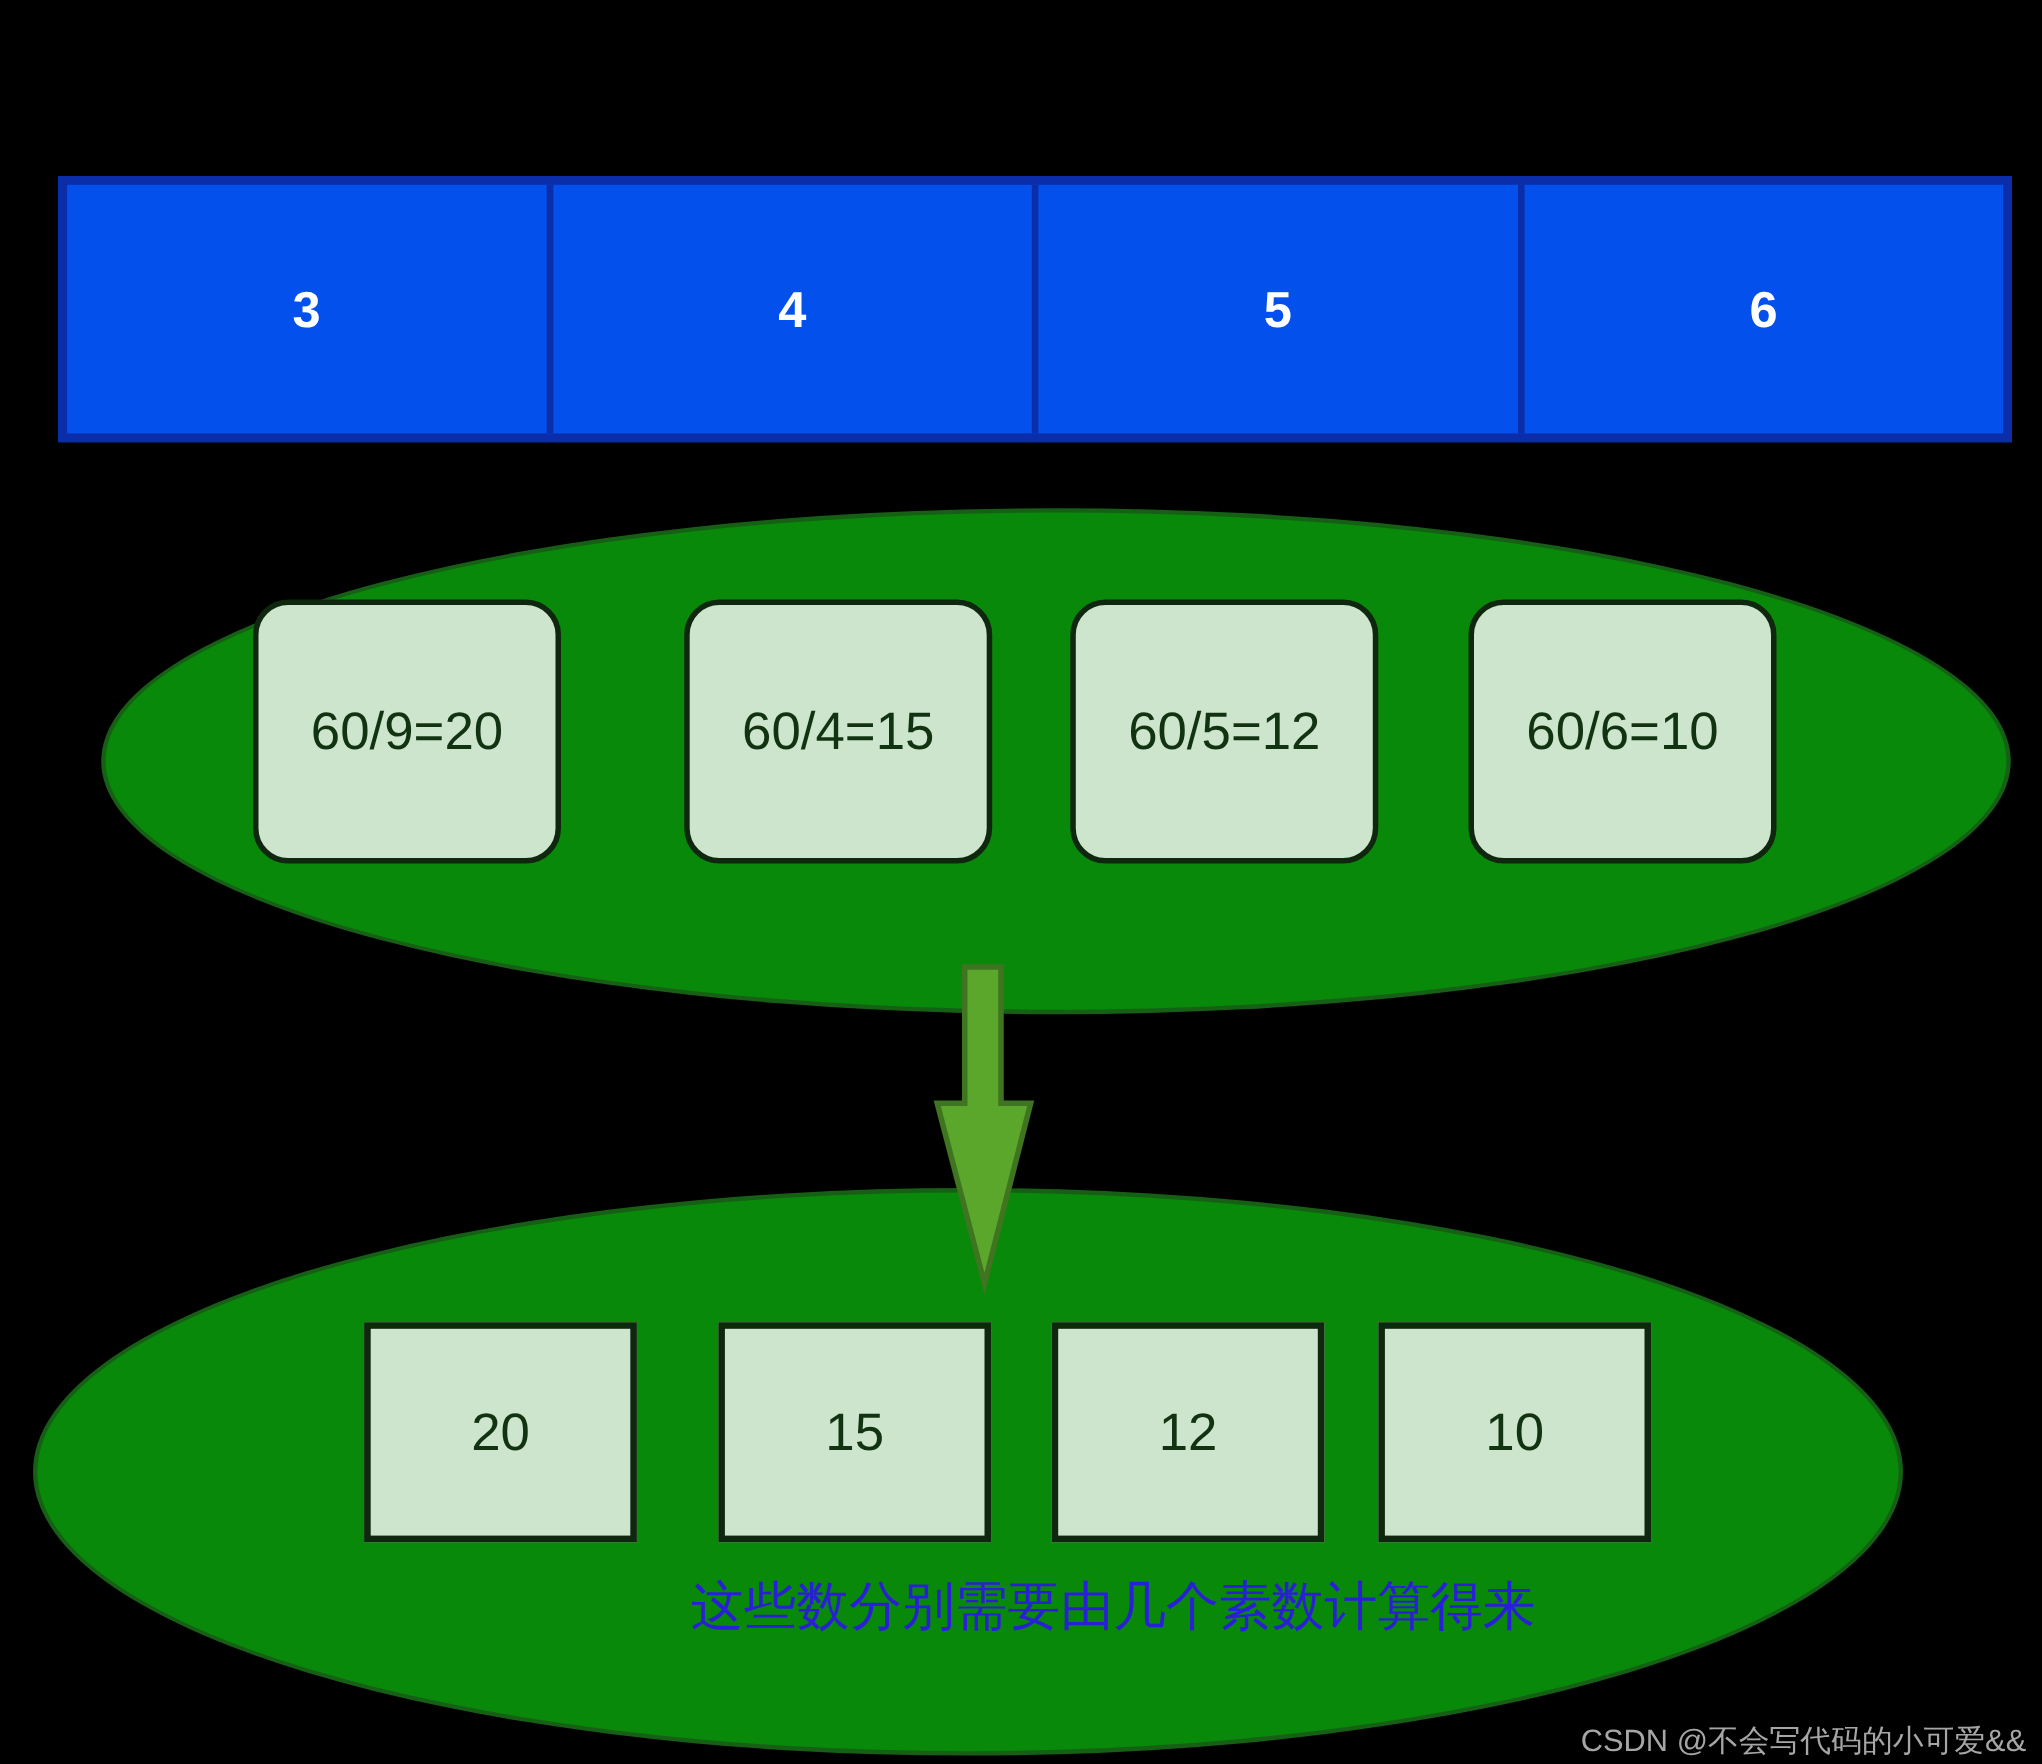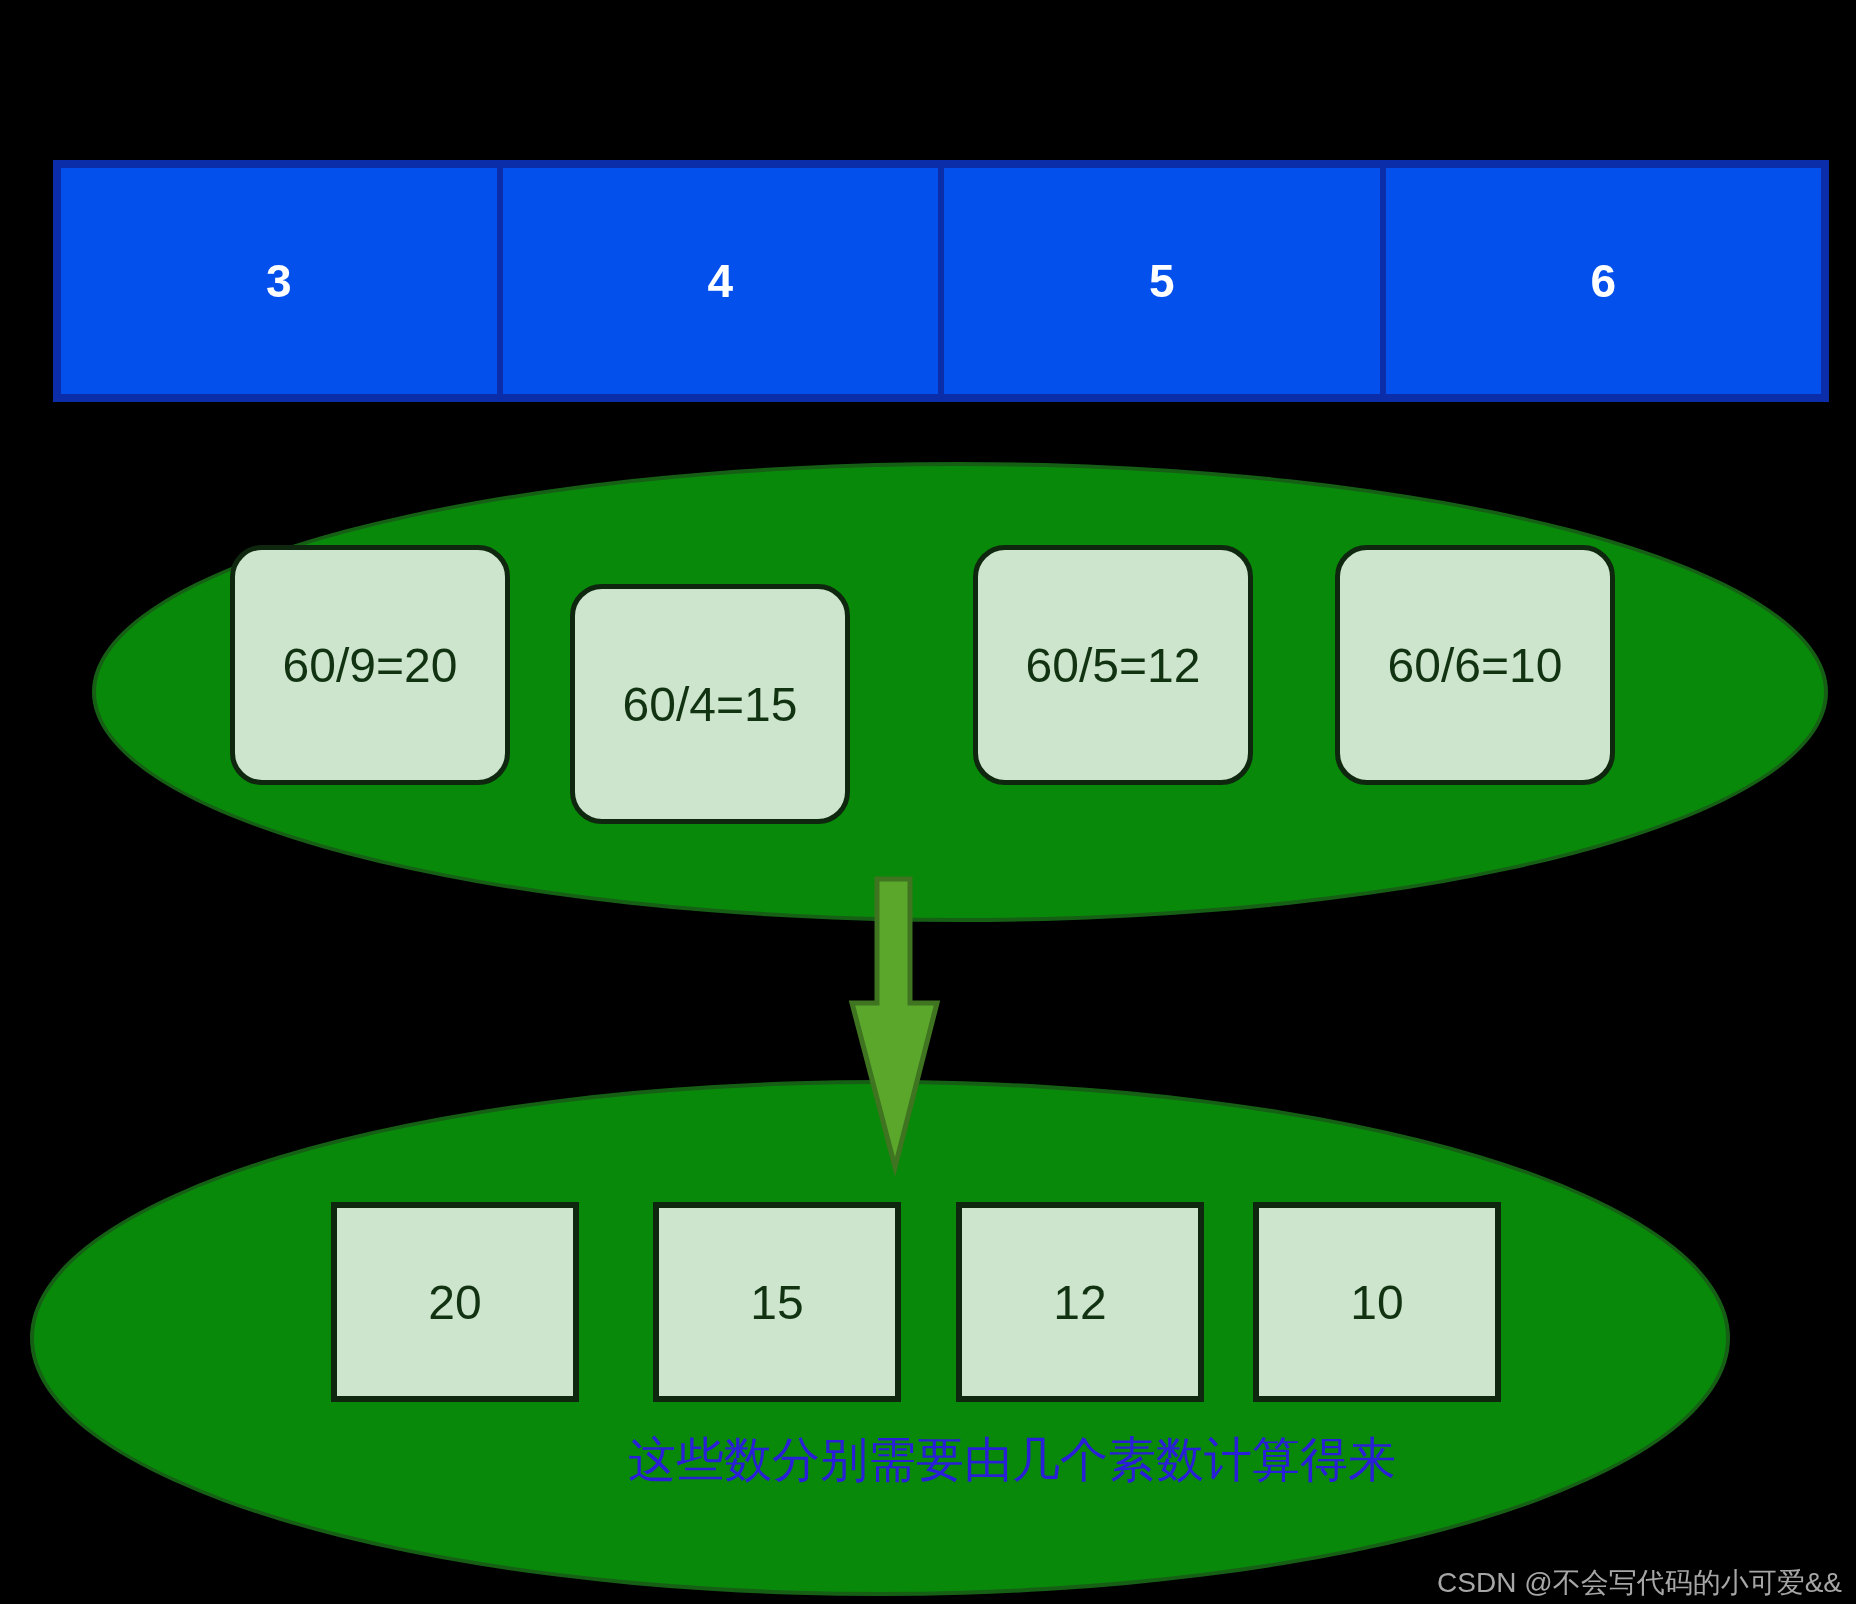--- a/index.html
+++ b/index.html
@@ -79,21 +79,21 @@
     justify-content: center;
     font-size: 48px;
   }
   .rbox {
     top: 545px;
     width: 280px; height: 240px;
     border: 5px solid var(--box-border);
     border-radius: 32px;
   }
   .rbox.p0 { left: 230px; }
-  .rbox.p1 { left: 570px; margin-top: 39px; }
+  .rbox.p1 { left: 622px; }
   .rbox.p2 { left: 973px; }
   .rbox.p3 { left: 1335px; }
 
   .sbox {
     top: 1202px;
     width: 248px; height: 200px;
     border: 6px solid var(--box-border);
   }
   .sbox.p0 { left: 331px; }
   .sbox.p1 { left: 653px; }

